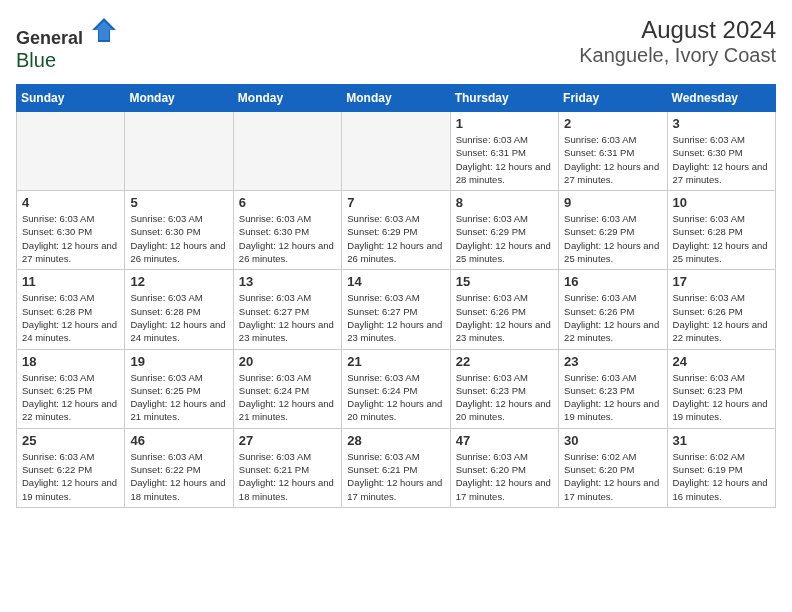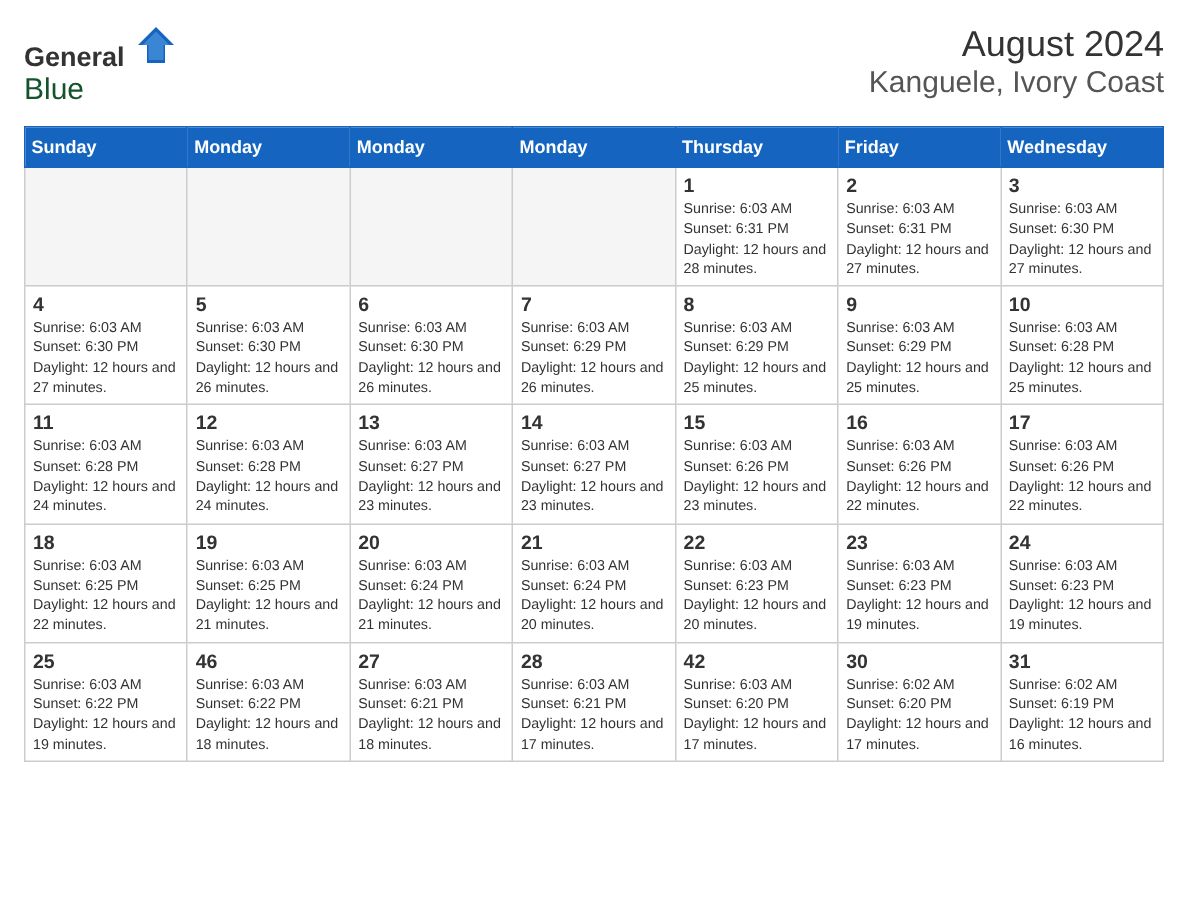--- a/index.html
+++ b/index.html
@@ -248,21 +248,21 @@
         </td>
         <td>
           <span class="day-num">27</span>
           <div class="day-info">Sunrise: 6:03 AM<br>Sunset: 6:21 PM<br>Daylight: 12 hours and 18 minutes.</div>
         </td>
         <td>
           <span class="day-num">28</span>
           <div class="day-info">Sunrise: 6:03 AM<br>Sunset: 6:21 PM<br>Daylight: 12 hours and 17 minutes.</div>
         </td>
         <td>
-          <span class="day-num">42</span>
+          <span class="day-num">47</span>
           <div class="day-info">Sunrise: 6:03 AM<br>Sunset: 6:20 PM<br>Daylight: 12 hours and 17 minutes.</div>
         </td>
         <td>
           <span class="day-num">30</span>
           <div class="day-info">Sunrise: 6:02 AM<br>Sunset: 6:20 PM<br>Daylight: 12 hours and 17 minutes.</div>
         </td>
         <td>
           <span class="day-num">31</span>
           <div class="day-info">Sunrise: 6:02 AM<br>Sunset: 6:19 PM<br>Daylight: 12 hours and 16 minutes.</div>
         </td>

